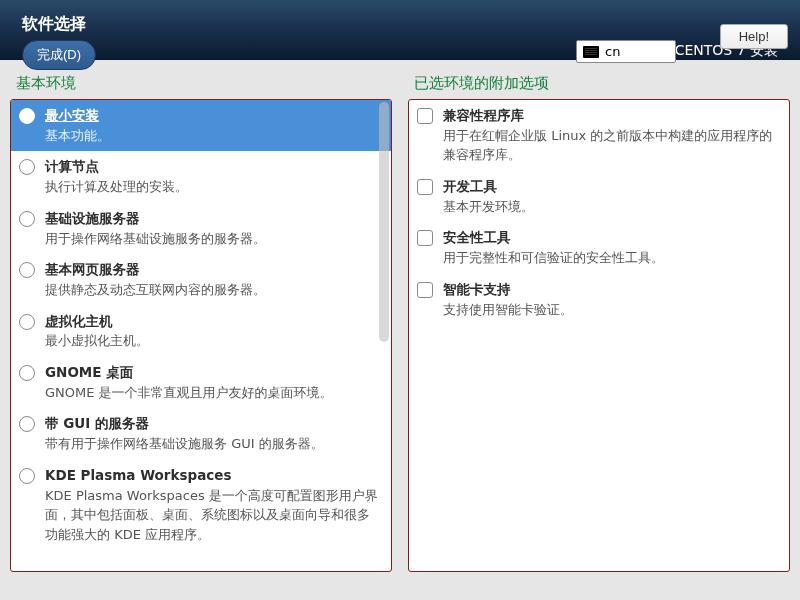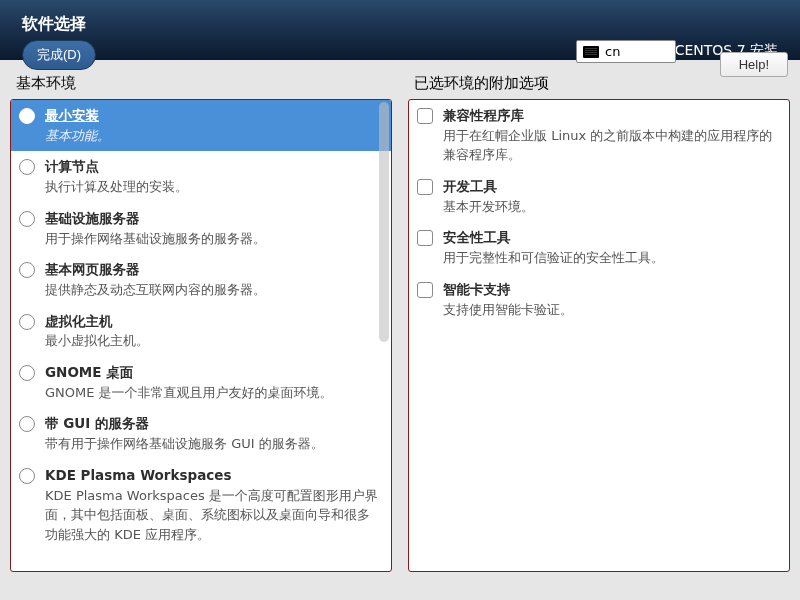--- a/index.html
+++ b/index.html
@@ -4,39 +4,39 @@
 <style>
   * { margin: 0; padding: 0; box-sizing: border-box; }
   body { font-family: "DejaVu Sans", "WenQuanYi Micro Hei", sans-serif; background: #e6e6e6; width: 800px; height: 600px; overflow: hidden; font-size: 13px; color: #2e2e2e; }
   .header { background: linear-gradient(#2a4a6a,#1c3452 40%,#0b1a2e); height: 60px; position: relative; color: #fff; }
   .header-title { position: absolute; top: 14px; left: 22px; font-size: 16px; font-weight: bold; }
   .done-btn { position: absolute; top: 40px; left: 22px; background: linear-gradient(#3d6ea8,#2f5b8e); border: 1px solid #1b3a5c; border-radius: 15px; padding: 5px 14px; color: #fff; font-size: 13px; cursor: pointer; }
   .header-right-text { position: absolute; top: 14px; right: 22px; font-size: 14px; margin-top: 28px; }
   .kbd-indicator { position: absolute; top: 40px; right: 124px; background: #fff; border: 1px solid #888; border-radius: 2px; padding: 3px 10px 3px 6px; color: #000; font-size: 13px; display: flex; align-items: center; width: 100px; }
   .kbd-icon { display:inline-block; width:16px; height:12px; background:#000; border-radius:1px; margin-right:6px; position:relative; }
   .kbd-icon::after { content:""; position:absolute; inset:2px; background:linear-gradient(#fff 1px,#000 1px) repeat-y; background-size:100% 2px; opacity:0.2;}
-  .help-btn { position: absolute; top: 52px; right: 12px; background: linear-gradient(#fdfdfd,#ececec); border: 1px solid #a9a9a9; border-radius: 3px; padding: 4px 18px; color: #333; font-size: 13px; cursor: pointer; }
+  .help-btn { position: absolute; top: 24px; right: 12px; background: linear-gradient(#fdfdfd,#ececec); border: 1px solid #a9a9a9; border-radius: 3px; padding: 4px 18px; color: #333; font-size: 13px; cursor: pointer; }
   .main { display: flex; padding: 14px 10px 10px 10px; gap: 16px; height: calc(600px - 78px); }
   .column { flex: 1; display: flex; flex-direction: column; }
-  .col-title { font-size: 15px; color: #000000; margin: 0 0 6px 6px; }
+  .col-title { font-size: 15px; color: #15803d; margin: 0 0 6px 6px; }
   .panel { flex: 1; background: #fff; border: 1px solid #7f1d1d; border-radius: 3px; overflow-y: auto; position: relative; }
   .scrollbar-hint { position:absolute; right:2px; top:2px; width:10px; height:240px; background:#c0c0c0; border-radius:5px; opacity:.6;}
   .item { display: flex; align-items: flex-start; padding: 6px 10px 6px 8px; cursor: pointer; }
   .item.selected { background: #4a90d9; color: #fff; }
   .radio, .check { width: 16px; height: 16px; border: 1px solid #8a8a8a; margin-right: 10px; margin-top: 2px; flex-shrink: 0; background:#fff; position:relative;}
   .radio { border-radius: 50%; }
   .item.selected .radio { border-color:#fff; }
   .radio.on::after { content:""; position:absolute; left:3px; top:3px; width:8px; height:8px; background:#333; border-radius:50%; }
   .item.selected .radio.on::after { background:#fff; }
   .check { border-radius:3px; }
   .item-text { flex: 1; }
   .item-title { font-weight: bold; font-size: 13.5px; line-height: 1.4; }
   .item.selected .item-title { text-decoration: underline; }
   .item-desc { font-size: 13px; color: #555; line-height: 1.5; margin-top: 1px; }
-  .item.selected .item-desc { color: #eaf2fb; font-style: italic; }
+  .item.selected .item-desc { color: #eaf2fb; }
   .panel::-webkit-scrollbar { width:12px; }
   .panel::-webkit-scrollbar-thumb { background:#bdbdbd; border-radius:6px; }
 </style>
 </head>
 <body>
 
 <div class="header">
   <div class="header-title">软件选择</div>
   <button class="done-btn">完成(D)</button>
   <div class="header-right-text">CENTOS 7 安装</div>

